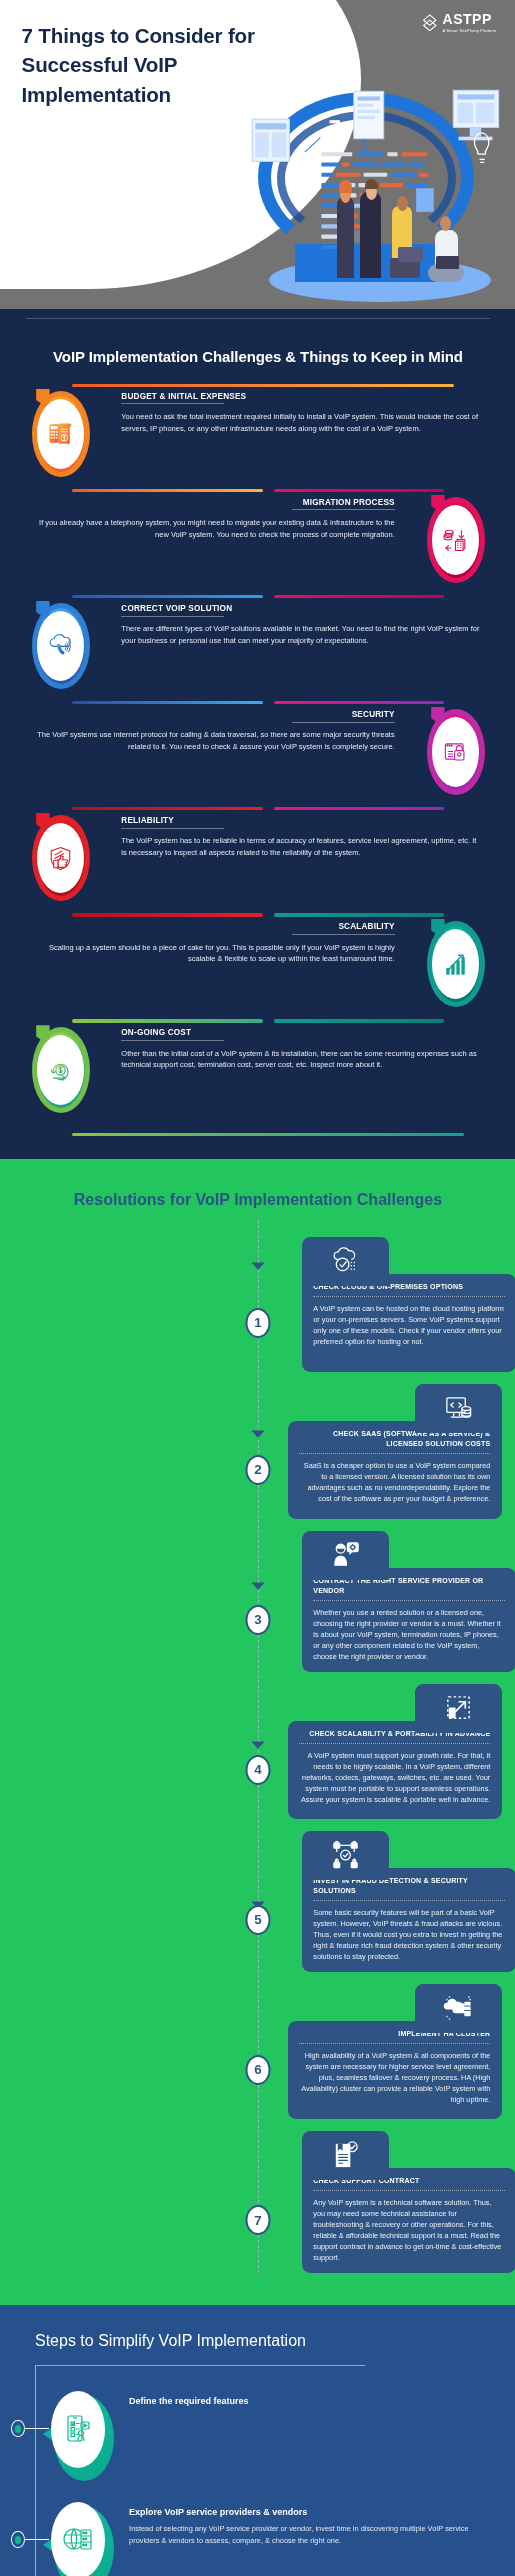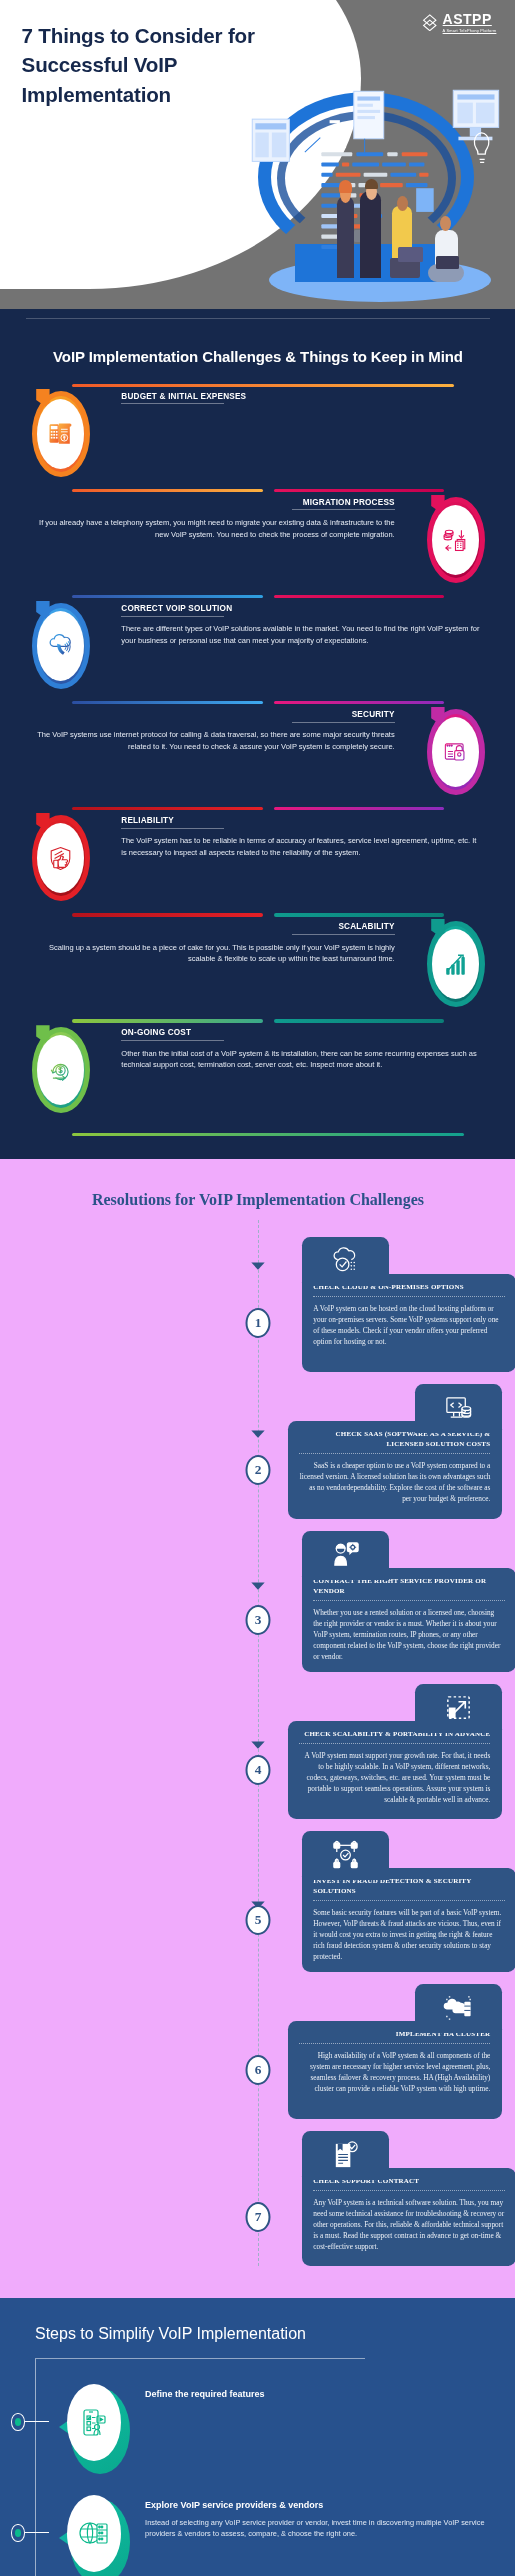--- a/index.html
+++ b/index.html
@@ -23,21 +23,21 @@
     position:absolute; left:-31px; top:52px; width:289px; height:216px;
     background:#ffffff; border-radius:50%;
   }
   .hero-title {
     position:absolute; left:21.6px; top:20.6px; width:242px; z-index:5;
     font-size:20.6px; line-height:1.45; font-weight:bold; color:#16284c;
     letter-spacing:-0.2px;
   }
   .logo-wrap { position:absolute; right:19.6px; top:12.4px; z-index:6; display:flex; align-items:center; gap:4.1px; }
   .logo-mark { width:17.5px; height:17.5px; }
-  .logo-text { color:#fff;text-decoration:underline; }
+  .logo-text { color:#fff; }
   .logo-name { font-size:14px; font-weight:bold; letter-spacing:0.5px; line-height:1; }
   .logo-tag { font-size:3.9px; letter-spacing:0.2px; margin-top:1.5px; }
 
   .hero-art { position:absolute; right:5.2px; bottom:0px; width:268px; height:222px; z-index:3; }
   .ha-ring { position:absolute; left:15.5px; top:5.2px; width:216px; height:170px;
              border-radius:50%; border:13.4px solid #1e74d8; border-bottom-color:transparent; }
   .ha-ring2 { position:absolute; left:34px; top:24px; width:179px; height:135px;
               border-radius:50%; border:8.2px solid #1a4f9c; border-bottom-color:transparent; opacity:.8; }
   .ha-floor { position:absolute; left:26px; bottom:7.2px; width:222px; height:44px;
               background:#7eb4f7; border-radius:50%; }
@@ -76,21 +76,21 @@
   .chal-h {
     color:#fff; font-size:8.2px; font-weight:bold; letter-spacing:0.2px;
     text-transform:uppercase; padding-bottom:2.6px;
   }
   .chal-underline { height:1px; background:rgba(255,255,255,.38); width:103px; margin-bottom:6.7px; }
   .chal-text.right .chal-underline { margin-left:auto; }
   .chal-p { color:#e7ecf5; font-size:7.5px; line-height:1.55; }
   .connector { position:absolute; height:3.6px; border-radius:2.1px; }
 
   
-  .resolutions { background:#f0abfc; padding:29px 0 24px; position:relative;font-family:Liberation Serif, serif; }
+  .resolutions { background:#22c55e; padding:29px 0 24px; position:relative; }
   .res-title { text-align:center; color:#2b5288; font-size:16px; font-weight:bold; line-height:1.45; margin-bottom:8.2px; }
   .res-flow { position:relative; padding-top:5.2px; }
   .dashline { position:absolute; left:50%; top:0; bottom:0; width:0; border-left:0.5px dashed #9fb0c9; }
   .res-row { position:relative; display:flex; margin-bottom:8.2px; min-height:98px; }
   .res-row.left { justify-content:flex-end; padding-left:3px; }
   .res-row.right { justify-content:flex-end; padding-right:14.4px; }
   .res-card {
     position:relative; width:214px; background:#2f5484; border-radius:8.2px;
     padding:0 0 9.3px; color:#fff;
   }
@@ -113,21 +113,21 @@
     display:flex; align-items:center; justify-content:center; z-index:6;
   }
   .chev { position:absolute; left:50%; transform:translateX(-50%); z-index:5; }
 
   
   .steps { background:#27518d; padding:25px 0 5.2px; position:relative; }
   .steps-title { color:#fff; font-size:16px; font-weight:normal; line-height:1.42; padding-left:35px; }
   .steps-rule { width:330px; height:1px; background:rgba(255,255,255,.5); margin:12.4px 0 0 35px; }
   .steps-list { position:relative; padding:25px 0 20.6px; }
   .steps-spine { position:absolute; left:35px; top:0; bottom:0; width:0.5px; background:rgba(255,255,255,.55); }
-  .step { position:relative; display:flex; align-items:flex-start; margin-bottom:23px; padding-left:40px; min-height:88px; }
+  .step { position:relative; display:flex; align-items:flex-start; margin-bottom:23px; padding-left:24px; min-height:88px; }
   .step-node { position:absolute; left:11.3px; top:29px; width:13.4px; height:17.5px;
                border:1px solid #fff; border-radius:50%; background:#27518d;
                display:flex; align-items:center; justify-content:center; z-index:4; }
   .step-node i { width:6.2px; height:7.7px; border-radius:50%; background:#0bb98c; display:block; }
   .step-link { position:absolute; left:25px; top:37px; width:24px; height:0.5px; background:#fff; z-index:2; }
   .step-ico-wrap { position:relative; flex:0 0 103px; display:flex; align-items:center; justify-content:center; }
   .step-ico-bg { position:absolute; left:30px; top:4.1px; width:60px; height:86px; border-radius:50%;
                  background:linear-gradient(150deg,#0fbba0,#0aa98e); }
   .step-ico-tri { position:absolute; left:18.5px; top:32px; width:0; height:0;
                   border-top:11.3px solid transparent; border-bottom:11.3px solid transparent;
@@ -286,20 +286,21 @@
                   <path d="M33 22 h16 M33 28 h16"></path>
                   <circle cx="41" cy="42" r="8"></circle>
                   <path d="M38 38 h6 M38 42 h6 M41 38 v10"></path>
                 </g>
             </svg>
           </div>
         </div>
         <div class="chal-text">
           <div class="chal-h">BUDGET &amp; INITIAL EXPENSES</div>
           <div class="chal-underline"></div>
+          <div class="chal-p">You need to ask the total investment required initially to install a VoIP system. This would include the cost of servers, IP phones, or any other infrastructure needs along with the cost of a VoIP system.</div>
         </div>
       </div>
     </div>
 
     <div class="chal-item">
       <div class="connector" style="left:72px;width:191px;top:-6.2px;background:linear-gradient(90deg,#f05a28,#fbb040);"></div>
       <div class="connector" style="right:72px;width:170px;top:-6.2px;background:linear-gradient(90deg,#e2115c,#c4004f);"></div>
       <div class="chal-row right">
         <div class="badge" style="--c1:#e2115c">
           <div class="badge-ring" style="background:linear-gradient(160deg,#e2115c,#a8003f);"></div>

